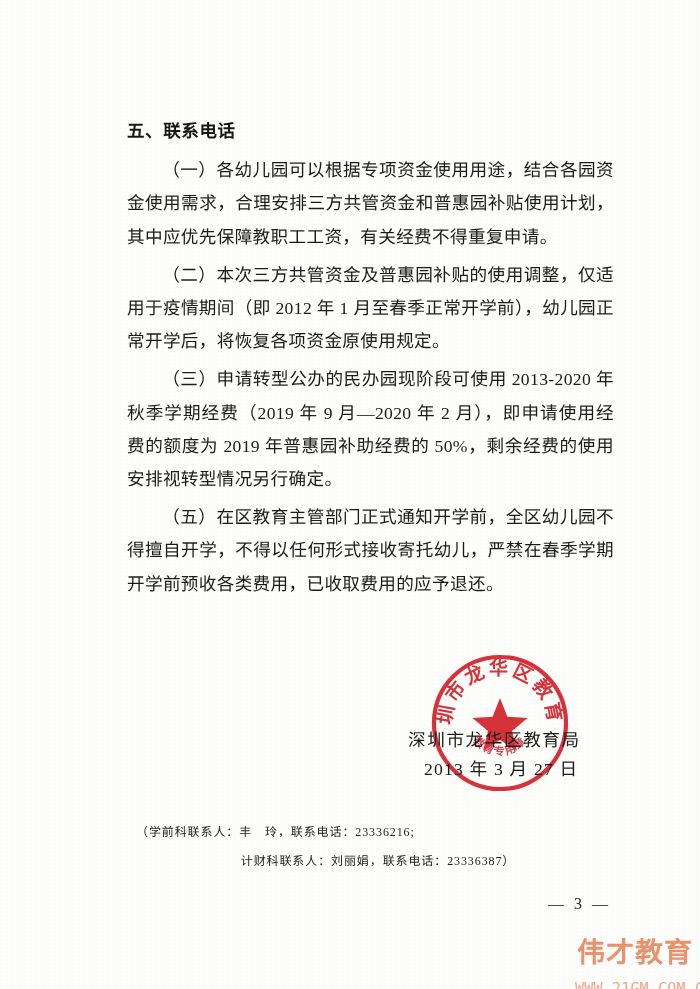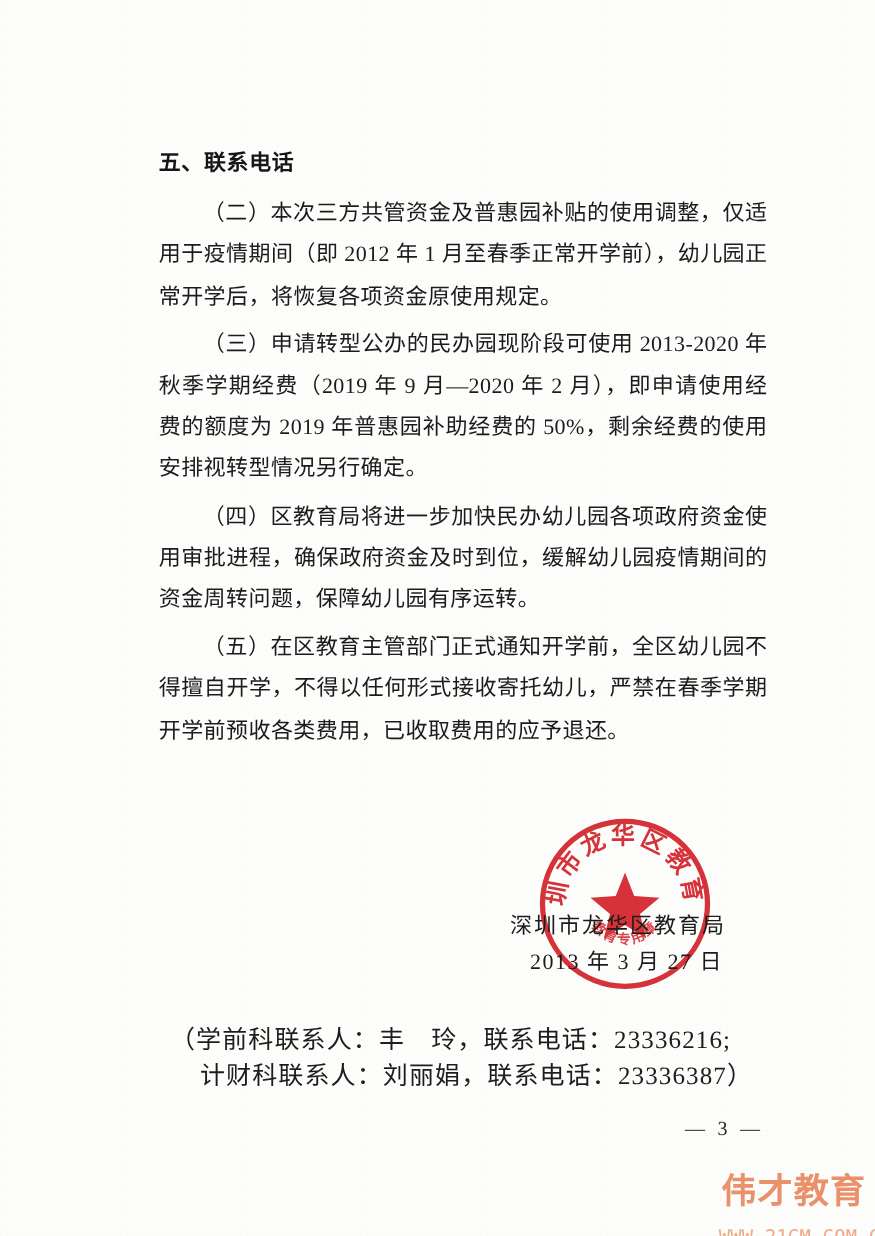--- a/index.html
+++ b/index.html
@@ -98,21 +98,21 @@
 
   
   .contacts {
     position: absolute;
     left: 136px;
     top: 818px;
     width: 460px;
     z-index: 4;
   }
   .contact-line {
-    font-size: 20px;
+    font-size: 12px;
     line-height: 29px;
     letter-spacing: .9px;
     color: #1d1d1d;
     white-space: nowrap;
   }
   .contact-line.second { padding-left: 24px; text-align: center; }
 
   
   .page-number {
     position: absolute;
@@ -164,23 +164,23 @@
 <body>
 
 <div class="paper-grain"></div>
 
 <div class="page">
 
   <div class="content">
 
     <h2 class="section-heading">五、联系电话</h2>
 
+    <p class="para">（一）各幼儿园可以根据专项资金使用用途，结合各园资金使用需求，合理安排三方共管资金和普惠园补贴使用计划，其中应优先保障教职工工资，有关经费不得重复申请。</p>
     <p class="para">（二）本次三方共管资金及普惠园补贴的使用调整，仅适用于疫情期间（即 2012 年 1 月至春季正常开学前），幼儿园正常开学后，将恢复各项资金原使用规定。</p>
     <p class="para">（三）申请转型公办的民办园现阶段可使用 2013-2020 年秋季学期经费（2019 年 9 月—2020 年 2 月），即申请使用经费的额度为 2019 年普惠园补助经费的 50%，剩余经费的使用安排视转型情况另行确定。</p>
-    <p class="para">（四）区教育局将进一步加快民办幼儿园各项政府资金使用审批进程，确保政府资金及时到位，缓解幼儿园疫情期间的资金周转问题，保障幼儿园有序运转。</p>
     <p class="para">（五）在区教育主管部门正式通知开学前，全区幼儿园不得擅自开学，不得以任何形式接收寄托幼儿，严禁在春季学期开学前预收各类费用，已收取费用的应予退还。</p>
 
   </div>
 
   <div class="seal">
     <svg viewBox="0 0 142 142" xmlns="http://www.w3.org/2000/svg" aria-hidden="true">
       <defs>
         <path id="sealArcTop" d="M 23,71 A 48,48 0 0 1 119,71" fill="none"></path>
         <path id="sealArcBottom" d="M 39,71 A 32,32 0 0 0 103,71" fill="none"></path>
       </defs>

